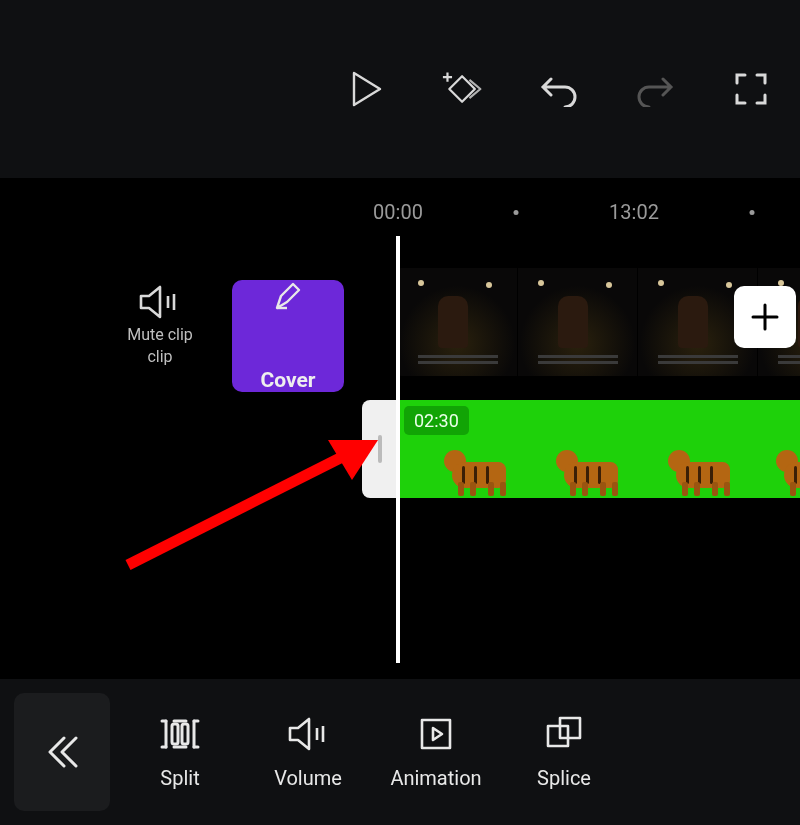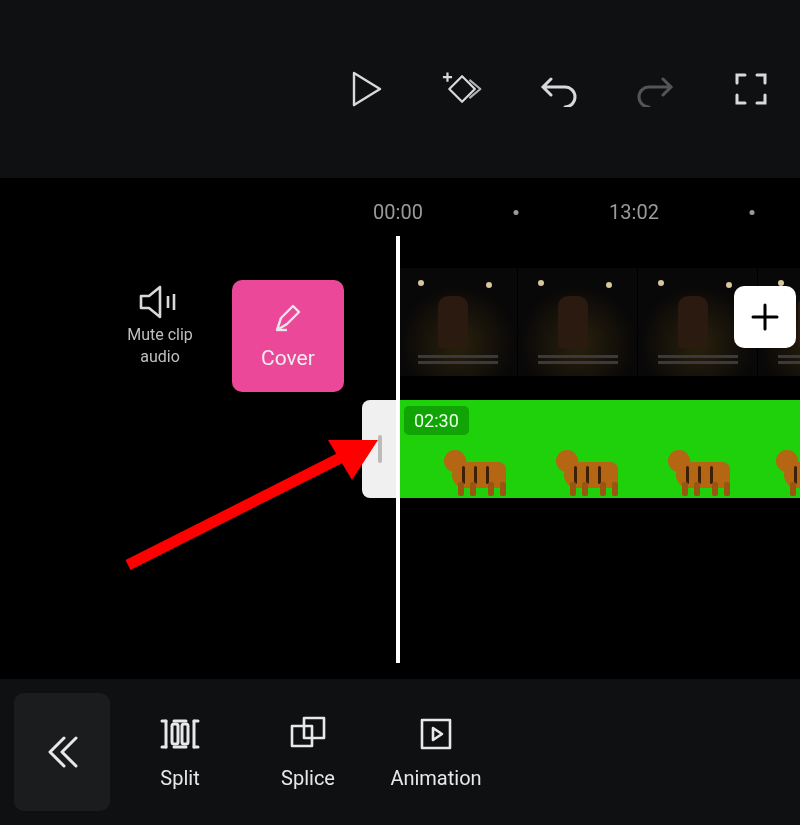--- a/index.html
+++ b/index.html
@@ -78,25 +78,26 @@
       flex-direction: column;
       align-items: center;
       text-align: center;
       width: 100px;
       color: #bfbfbf;
       font-size: 16px;
       line-height: 22px;
     }
     .leftbox .item .ic { height: 44px; display:flex; align-items:center; justify-content:center; }
     .leftbox .cover {
-      background: #ec4899;
+      background: #6d28d9;
       border-radius: 10px;
       width: 112px; height: 112px;
-      display:flex; flex-direction:column; align-items:center; justify-content:center;
+      display:flex; flex-direction:column; align-items:center; justify-content:space-between;
       color:#e8e8e8;
+      font-weight:bold;
     }
 
     
     .track-main {
       position: absolute;
       top: 268px;
       left: 398px;
       right: 0;
       height: 108px;
       display: flex;
@@ -295,21 +296,21 @@
 
 <div class="leftbox">
   <div class="item">
     <div class="ic">
       <svg width="44" height="36" viewBox="0 0 44 36" fill="none" stroke="#d9d9d9" stroke-width="2.6" stroke-linejoin="round">
         <path d="M3 12 H11 L22 3 V33 L11 24 H3 Z"></path>
         <path d="M30 12 V24 M36 10 V26"></path>
       </svg>
     </div>
     <div>Mute clip</div>
-    <div>audio</div>
+    <div>clip</div>
   </div>
   <div class="cover">
     <div class="ic" style="margin-bottom:6px;">
       <svg width="34" height="34" viewBox="0 0 34 34" fill="none" stroke="#e8e8e8" stroke-width="2.4" stroke-linejoin="round">
         <path d="M6 28 L10 16 L22 4 L28 10 L16 22 Z"></path>
         <path d="M6 28 H16"></path>
       </svg>
     </div>
     <div style="font-size:21px;color:#eee;">Cover</div>
   </div>
@@ -416,36 +417,45 @@
           <path d="M14 6 H26 M14 32 H26" stroke-dasharray="0"></path>
           <path d="M18 11 V27 M22 11 V27" stroke-width="2" stroke-opacity="0"></path>
           <rect x="12" y="9" width="6" height="20" rx="2"></rect>
           <rect x="22" y="9" width="6" height="20" rx="2"></rect>
         </svg>
       </div>
       <span>Split</span>
     </div>
 
 
+    <div class="tool">
+      <div class="ic">
+        <svg width="44" height="38" viewBox="0 0 44 38" fill="none" stroke="#e8e8e8" stroke-width="2.6" stroke-linejoin="round">
+          <path d="M4 13 H12 L23 4 V34 L12 25 H4 Z"></path>
+          <path d="M31 13 V25 M37 11 V27"></path>
+        </svg>
+      </div>
+      <span>Volume</span>
+    </div>
+
+    <div class="tool">
+      <div class="ic">
+        <svg width="40" height="40" viewBox="0 0 40 40" fill="none" stroke="#e8e8e8" stroke-width="2.6" stroke-linejoin="round">
+          <rect x="6" y="6" width="28" height="28"></rect>
+          <path d="M17 14 L26 20 L17 26 Z"></path>
+        </svg>
+      </div>
+      <span>Animation</span>
+    </div>
 
     <div class="tool">
       <div class="ic">
         <svg width="40" height="40" viewBox="0 0 40 40" fill="none" stroke="#e8e8e8" stroke-width="2.6" stroke-linejoin="round">
           <rect x="4" y="12" width="20" height="20"></rect>
           <rect x="16" y="4" width="20" height="20"></rect>
         </svg>
       </div>
       <span>Splice</span>
     </div>
 
-    <div class="tool">
-      <div class="ic">
-        <svg width="40" height="40" viewBox="0 0 40 40" fill="none" stroke="#e8e8e8" stroke-width="2.6" stroke-linejoin="round">
-          <rect x="6" y="6" width="28" height="28"></rect>
-          <path d="M17 14 L26 20 L17 26 Z"></path>
-        </svg>
-      </div>
-      <span>Animation</span>
-    </div>
-
 
   </div>
 </div>
 
 </body></html>

